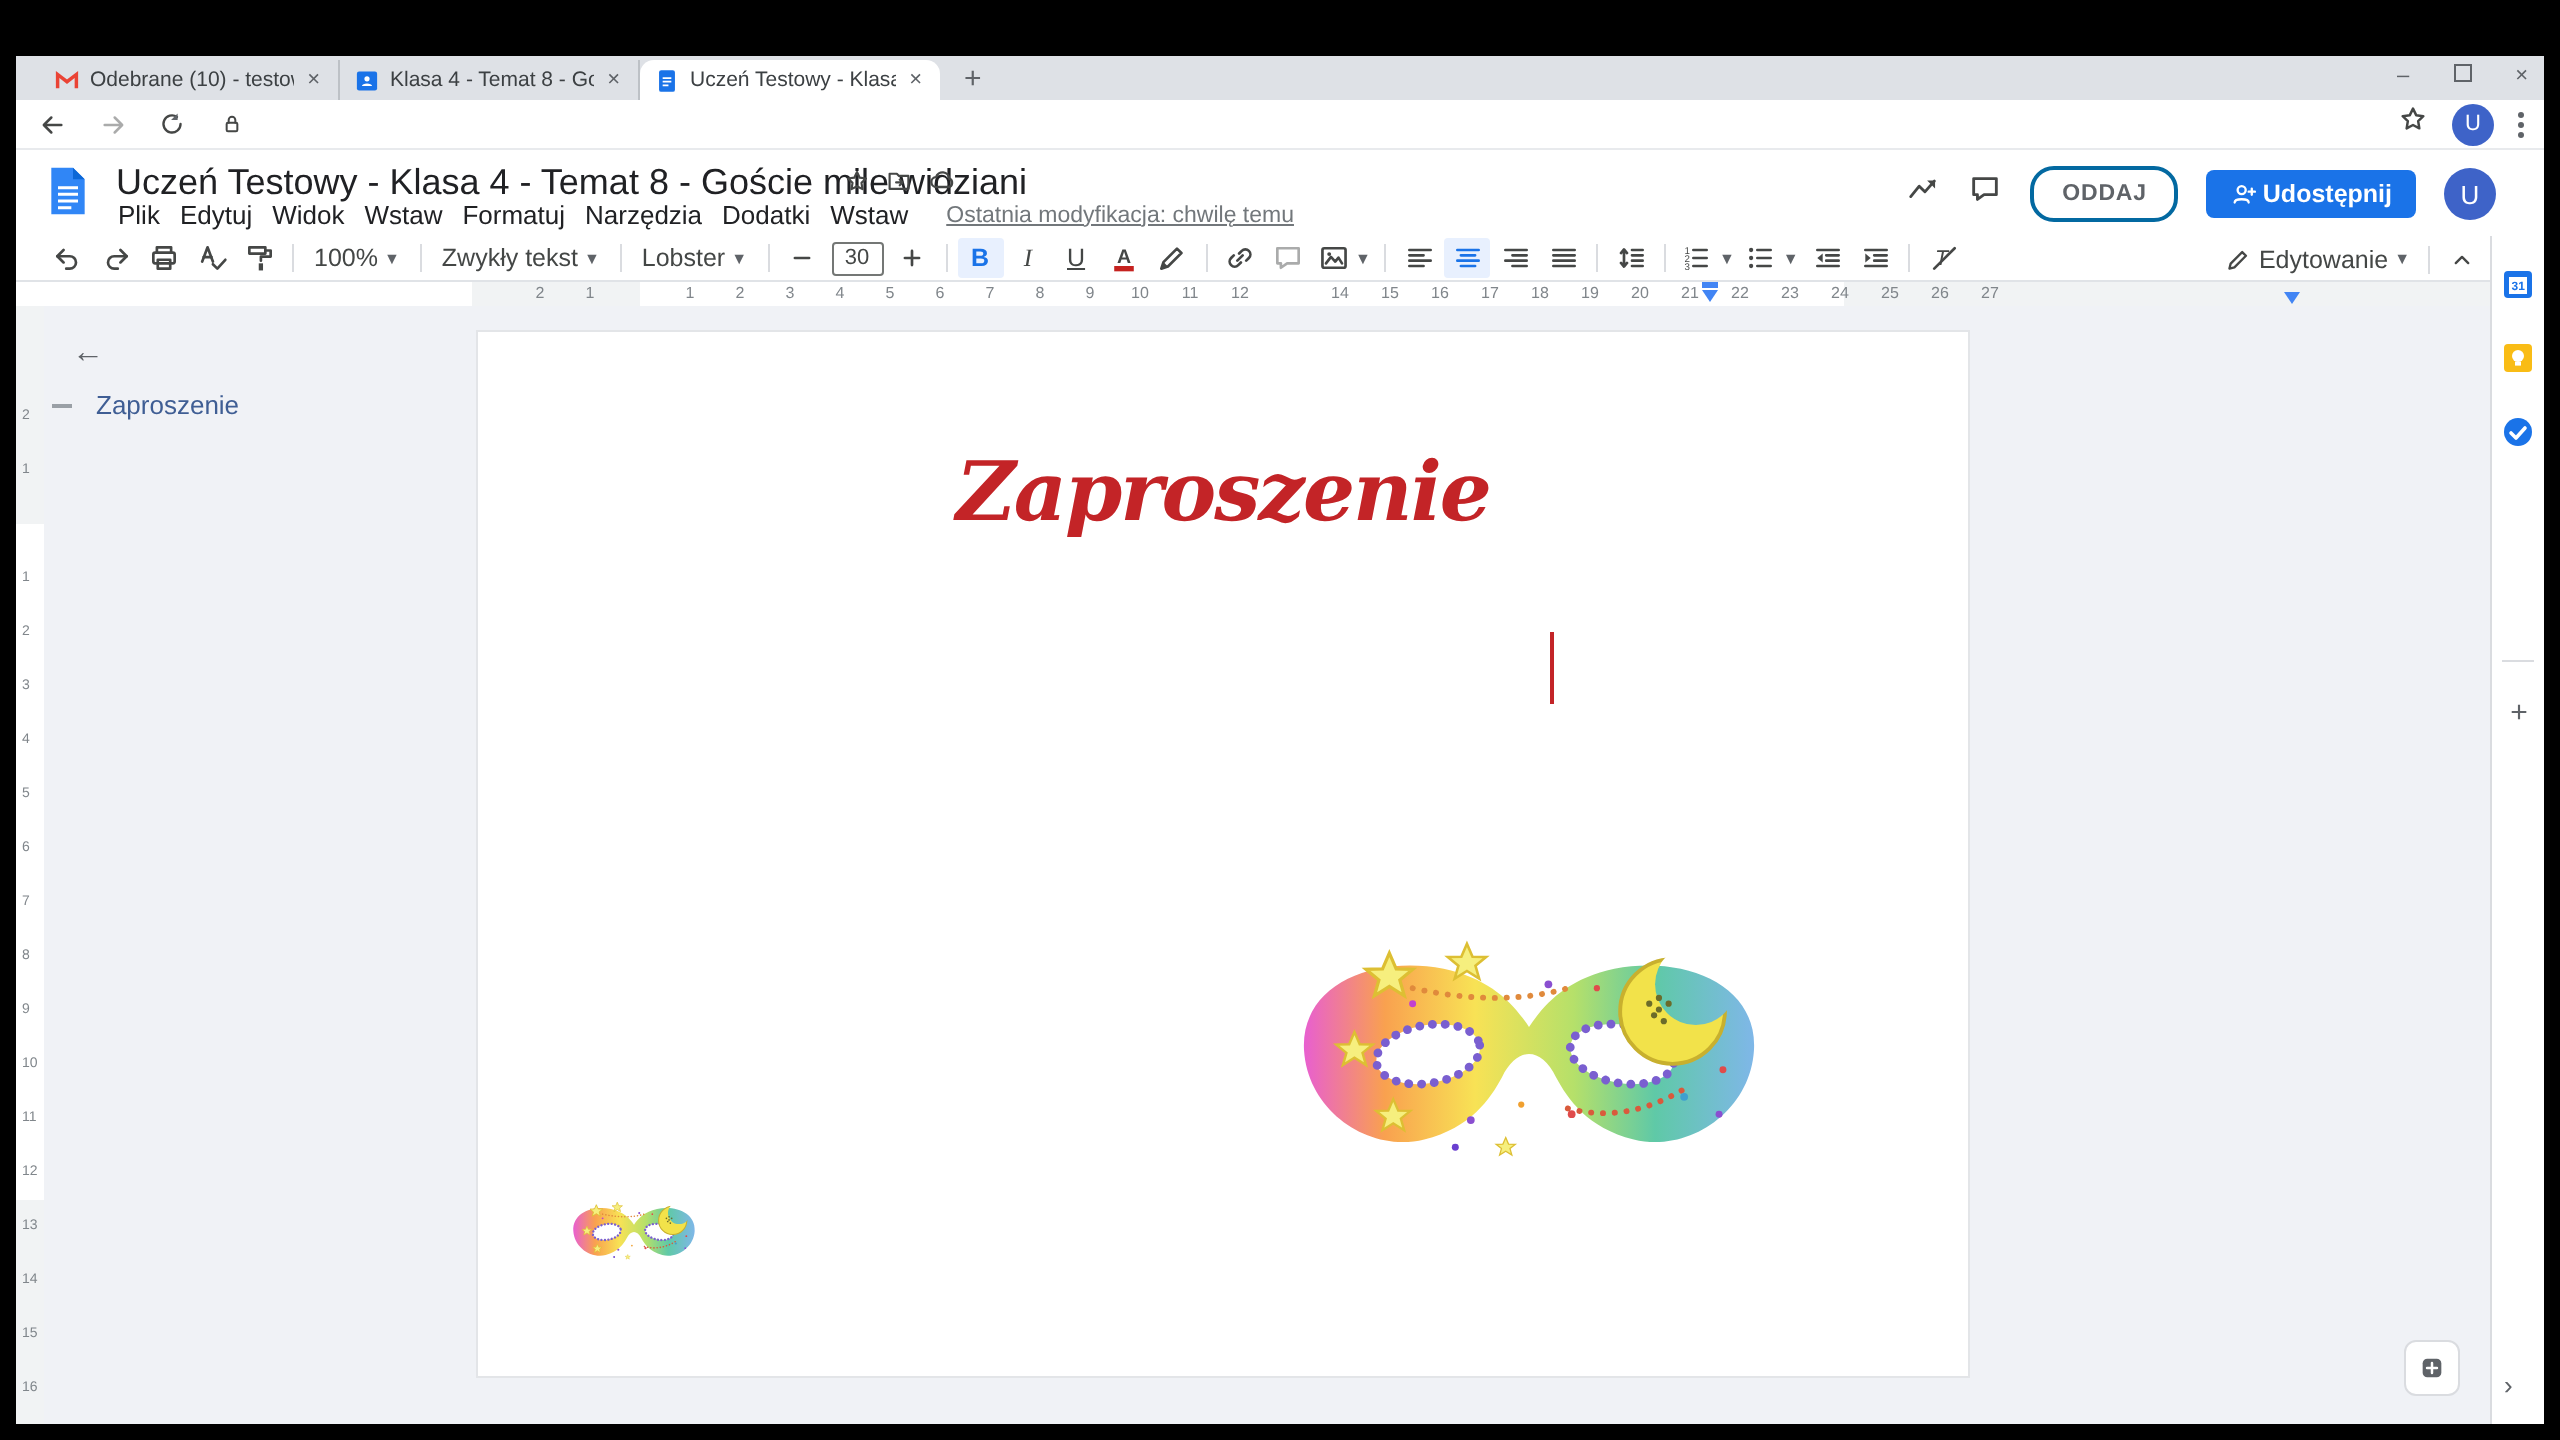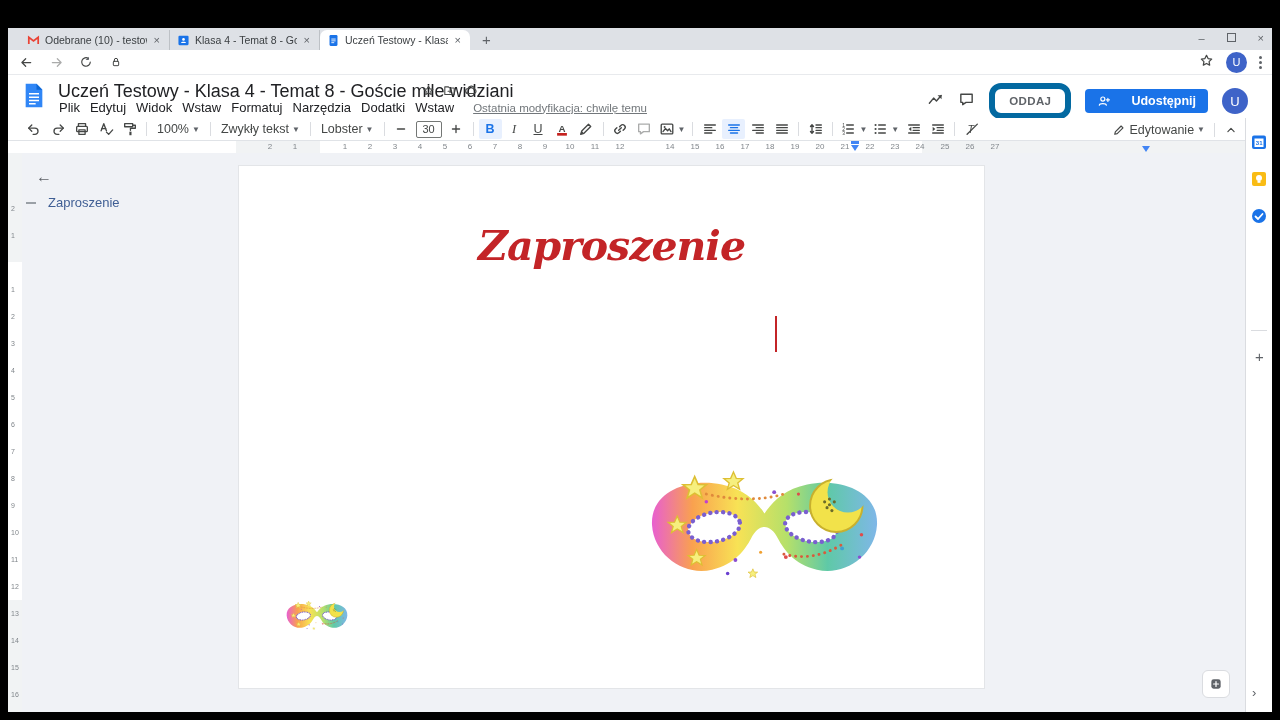--- a/index.html
+++ b/index.html
@@ -30,22 +30,22 @@
 
   
   .docshead{position:absolute;left:0;top:47px;width:1264px;height:43px;background:#fff;}
   .fileicon{position:absolute;left:16px;top:7px;}
   .doctitle{position:absolute;left:50px;top:6px;font-size:18px;color:#202124;white-space:nowrap;}
   .titleicons{position:absolute;top:8px;display:flex;gap:8px;align-items:center;}
   .menubar{position:absolute;left:46px;top:25px;display:flex;}
   .mitem{font-size:13px;color:#202124;padding:0 5px;}
   .lastmod{font-size:11.5px;color:#72777b;text-decoration:underline;margin-left:14px;align-self:center;}
   .head-right{position:absolute;right:24px;top:8px;display:flex;align-items:center;gap:14px;}
-  .btn-oddaj{background:#fff;border:6px solid #0369a1;border-radius:12px;color:#5f6368;font-size:11.5px;font-weight:bold;letter-spacing:.4px;padding:6px 14px;}
-  .btn-share{background:#1a73e8;border:none;border-radius:4px;color:#fff;font-size:12.5px;font-weight:bold;display:flex;align-items:center;gap:20px;padding:5px 12px;}
+  .btn-oddaj{background:#fff;border:2px solid #0369a1;border-radius:12px;color:#5f6368;font-size:11.5px;font-weight:bold;letter-spacing:.4px;padding:6px 14px;}
+  .btn-share{background:#1a73e8;border:none;border-radius:4px;color:#fff;font-size:12.5px;font-weight:bold;display:flex;align-items:center;gap:2px;padding:5px 12px;}
   .avatar{width:26px;height:26px;border-radius:50%;background:#3e63c8;color:#fff;font-size:13px;display:flex;align-items:center;justify-content:center;}
 
   
   .toolbar{position:absolute;left:0;top:90px;width:1264px;height:23px;background:#fff;border-bottom:1px solid #e0e3e7;display:flex;align-items:center;padding-left:14px;}
   .tbtn{height:20px;min-width:23px;display:flex;align-items:center;justify-content:center;border-radius:2px;color:#444746;font-size:12.5px;gap:3px;padding:0 2px;}
   .tbtn.active{background:#e8f0fe;color:#1a73e8;}
   .tbtn.active svg .s{stroke:#1a73e8;}
   .tbtn.muted{opacity:.45;}
   .gb{font-weight:bold;} .gi{font-style:italic;font-family:"Liberation Serif",serif;} .gu{text-decoration:underline;}
   .tdiv{width:1px;height:14px;background:#dadce0;margin:0 4px;}

